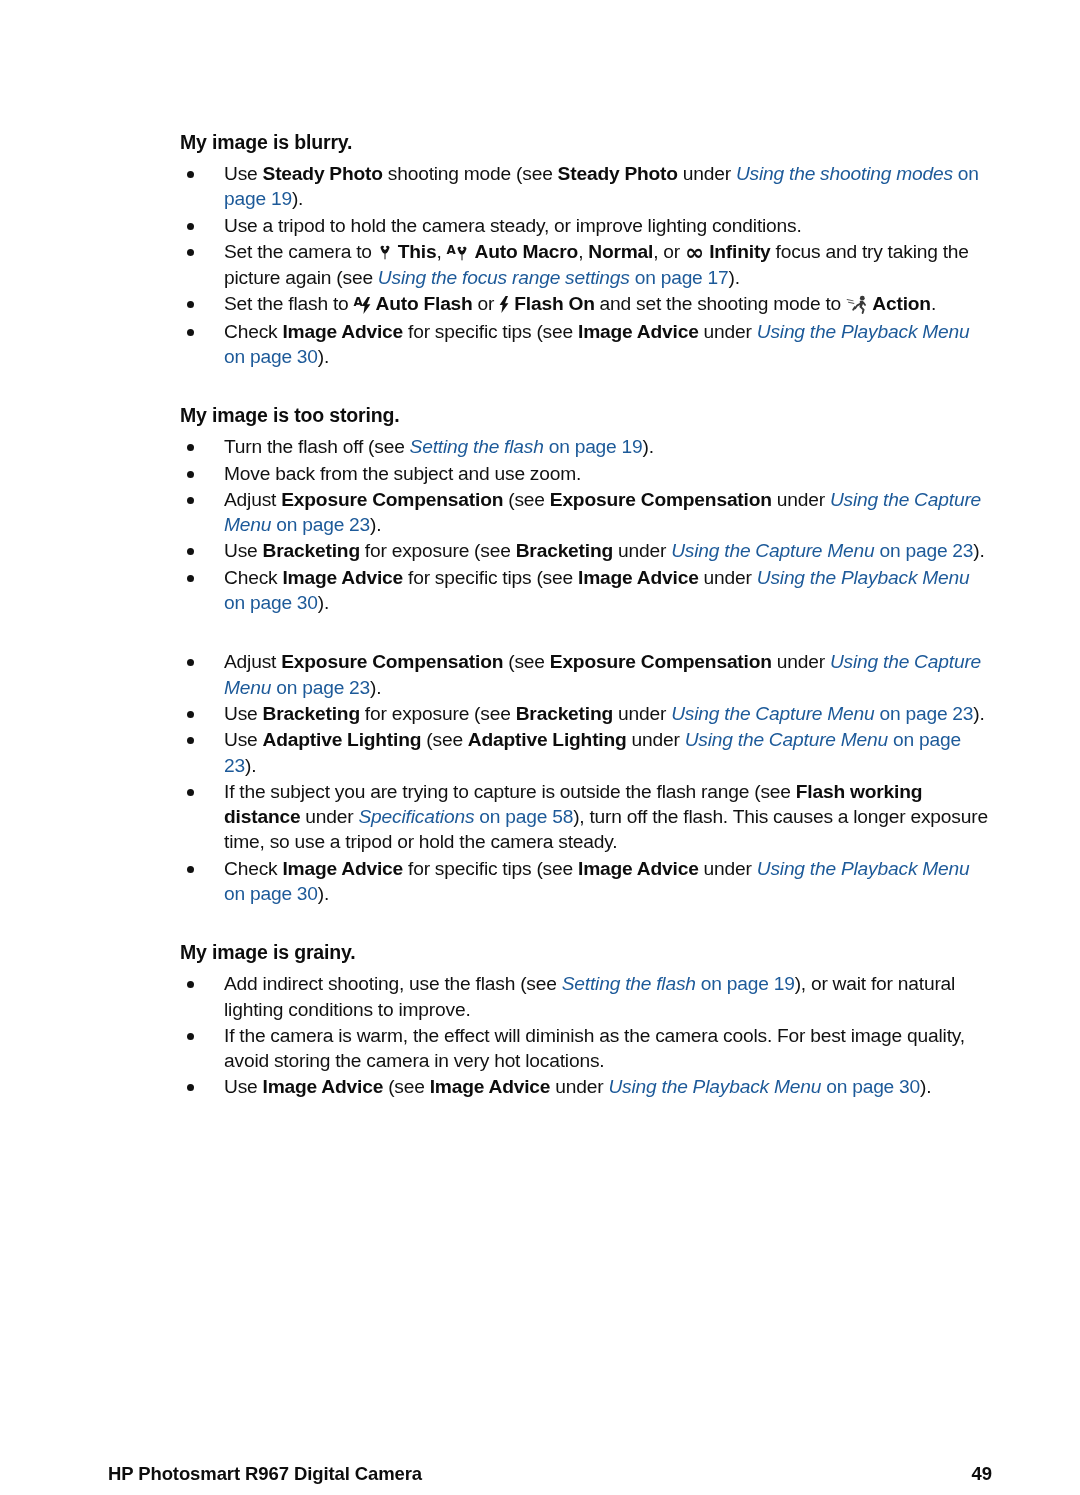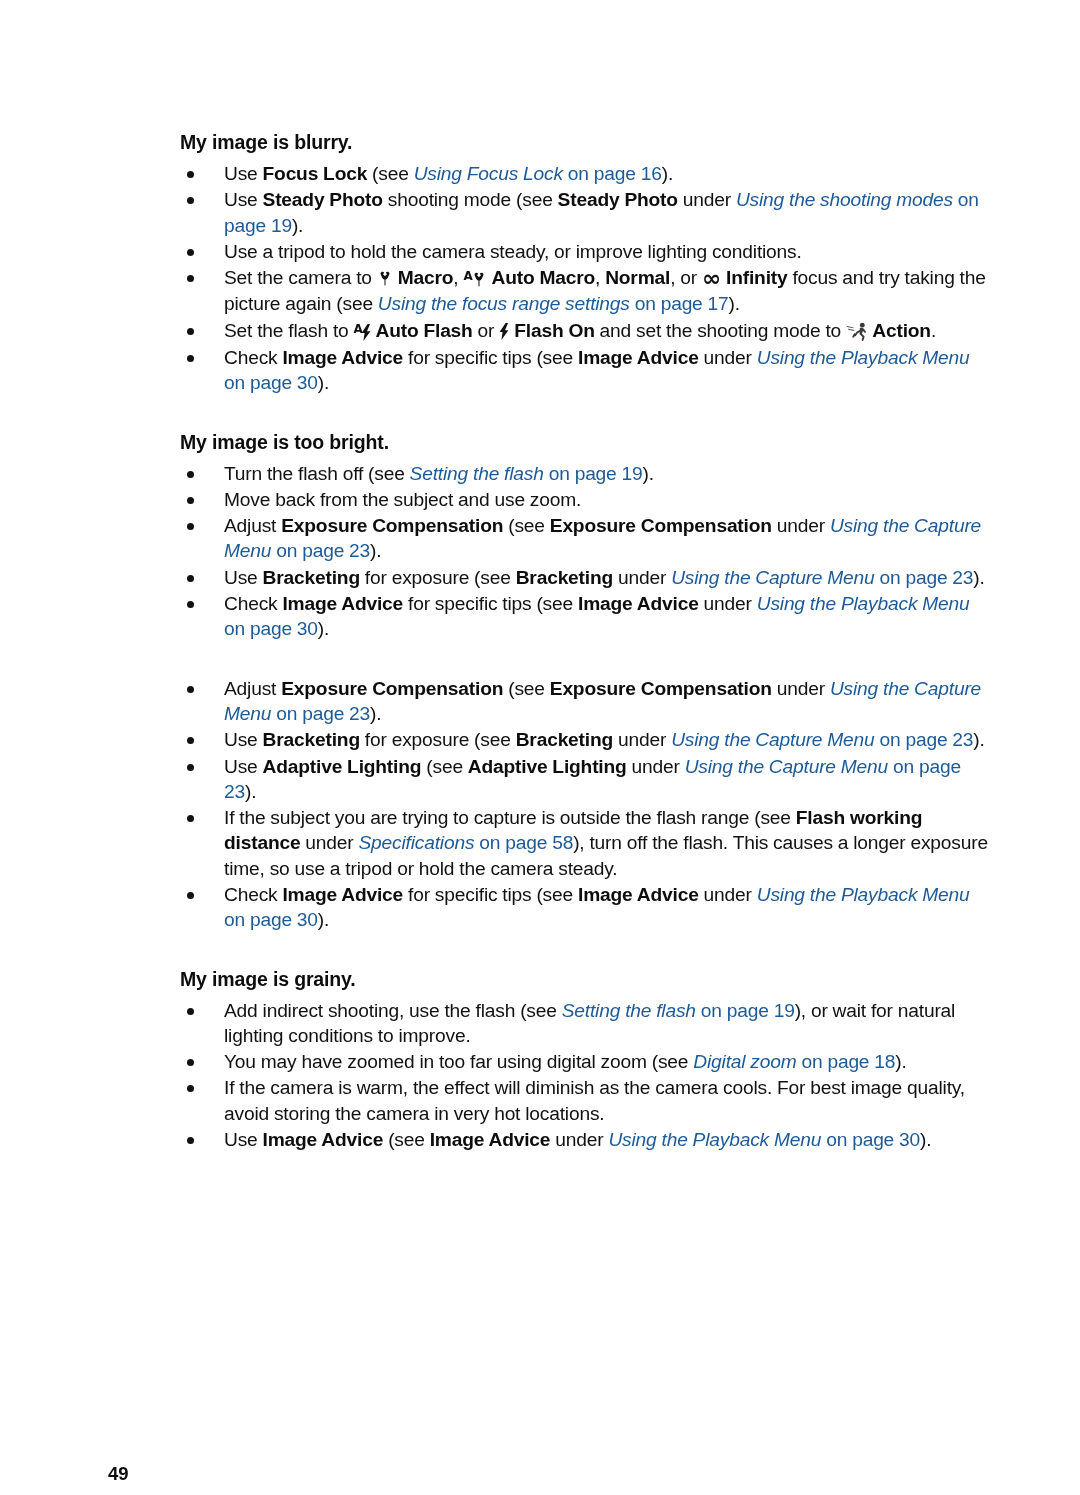--- a/index.html
+++ b/index.html
@@ -140,29 +140,28 @@
   }
 </style>
 </head>
 <body>
 
 <div class="page">
   <div class="content" id="content-root">
       <div class="section">
         <h2 class="heading">My image is blurry.</h2>
         <ul class="bullets">
-          <li><span>Use </span><span class="b">Focus Lock</span><span> (see </span><span class="lnk">Using Focus Lock</span><span class="lnk-plain"> on page 16</span><span>).</span></li>
           <li><span>Use </span><span class="b">Steady Photo</span><span> shooting mode (see </span><span class="b">Steady Photo</span><span> under </span><span class="lnk">Using the shooting modes</span><span class="lnk-plain"> on page 19</span><span>).</span></li>
           <li><span>Use a tripod to hold the camera steady, or improve lighting conditions.</span></li>
           <li><span>Set the camera to </span><span class="tulip"><svg viewBox="0 0 16 16" width="16" height="16">
                 <path fill="#111" d="M8 15.4c-.3 0-.5-.2-.5-.5V8.2c0-.3.2-.5.5-.5s.5.2.5.5v6.7c0 .3-.2.5-.5.5z"></path>
                 <path fill="#111" d="M8 9.6C6 9.6 4.3 7.3 4.3 4.2c0-.3.3-.5.6-.4 1.2.4 2.2 1.2 2.8 2.3.1.2.5.2.6 0 .6-1.1 1.6-1.9 2.8-2.3.3-.1.6.1.6.4C11.7 7.3 10 9.6 8 9.6z"></path>
                 <path fill="#111" d="M3.6 3.1c.3-.8 1-1.4 1.9-1.4.6 0 1.1.3 1.5.7.2.2.2.6-.1.8-.8.5-1.4 1.3-1.8 2.2-.1.3-.5.3-.7.1-.7-.6-1-1.6-.8-2.4z"></path>
                 <path fill="#111" d="M12.4 3.1c-.3-.8-1-1.4-1.9-1.4-.6 0-1.1.3-1.5.7-.2.2-.2.6.1.8.8.5 1.4 1.3 1.8 2.2.1.3.5.3.7.1.7-.6 1-1.6.8-2.4z"></path>
-              </svg></span><span class="b"> Macro</span><span>, </span><span class="glyph"><span class="sup-a">A</span><span class="tulip"><svg viewBox="0 0 16 16" width="16" height="16">
+              </svg></span><span class="b"> This</span><span>, </span><span class="glyph"><span class="sup-a">A</span><span class="tulip"><svg viewBox="0 0 16 16" width="16" height="16">
                   <path fill="#111" d="M8 15.4c-.3 0-.5-.2-.5-.5V8.2c0-.3.2-.5.5-.5s.5.2.5.5v6.7c0 .3-.2.5-.5.5z"></path>
                   <path fill="#111" d="M8 9.6C6 9.6 4.3 7.3 4.3 4.2c0-.3.3-.5.6-.4 1.2.4 2.2 1.2 2.8 2.3.1.2.5.2.6 0 .6-1.1 1.6-1.9 2.8-2.3.3-.1.6.1.6.4C11.7 7.3 10 9.6 8 9.6z"></path>
                   <path fill="#111" d="M3.6 3.1c.3-.8 1-1.4 1.9-1.4.6 0 1.1.3 1.5.7.2.2.2.6-.1.8-.8.5-1.4 1.3-1.8 2.2-.1.3-.5.3-.7.1-.7-.6-1-1.6-.8-2.4z"></path>
                   <path fill="#111" d="M12.4 3.1c-.3-.8-1-1.4-1.9-1.4-.6 0-1.1.3-1.5.7-.2.2-.2.6.1.8.8.5 1.4 1.3 1.8 2.2.1.3.5.3.7.1.7-.6 1-1.6.8-2.4z"></path>
                 </svg></span></span><span class="b"> Auto Macro</span><span>, </span><span class="b">Normal</span><span>, or </span><span class="infin">∞</span><span class="b"> Infinity</span><span> focus and try taking the picture again (see </span><span class="lnk">Using the focus range settings</span><span class="lnk-plain"> on page 17</span><span>).</span></li>
           <li><span>Set the flash to </span><span class="glyph"><span class="sup-a">A</span><span class="bolt"><svg viewBox="0 0 10 17" width="10" height="17">
                   <path fill="#111" d="M6.6 0L0.6 9.1h3.0L2.4 17 9.4 7.2H6.0L9.0 0z"></path>
                 </svg></span></span><span class="b"> Auto Flash</span><span> or </span><span class="bolt"><svg viewBox="0 0 10 17" width="10" height="17">
                 <path fill="#111" d="M6.6 0L0.6 9.1h3.0L2.4 17 9.4 7.2H6.0L9.0 0z"></path>
               </svg></span><span class="b"> Flash On</span><span> and set the shooting mode to </span><span class="runner"><svg viewBox="0 0 22 19" width="22" height="19">
@@ -171,21 +170,21 @@
                   <path d="M13.8 6.0c1.6-.6 3.3-.2 4.2 1.0l1.8 2.4c.3.4.2 1-.2 1.3-.4.3-1 .2-1.3-.2l-1.3-1.7-1.1 3.0 2.3 2.2c.3.3.4.7.3 1.1l-1.0 3.2c-.2.5-.7.8-1.2.6-.5-.2-.8-.7-.6-1.2l.8-2.6-2.6-2.5c-.4-.4-.5-.9-.3-1.4l.5-1.3-2.4 1.4-1.9 2.7c-.3.4-.9.5-1.3.2-.4-.3-.5-.9-.2-1.3l2.1-2.9c.1-.2.3-.3.5-.4l2.9-1.7z"></path>
                   <path d="M10.0 12.2l-2.0 3.1c-.3.4-.9.6-1.3.3-.4-.3-.6-.9-.3-1.3l2.1-3.2 1.5 1.1z"></path>
                   <path d="M7.6 5.4L1.2 4.0c-.4-.1-.7.2-.6.5.0.3.2.5.5.5l6.2 1.3.3-.9z" opacity=".85"></path>
                   <path d="M8.4 8.0L2.6 6.8c-.3-.1-.6.1-.6.4 0 .3.2.5.4.5l5.7 1.2.3-.9z" opacity=".85"></path>
                 </g>
               </svg></span><span class="b"> Action</span><span>.</span></li>
           <li><span>Check  </span><span class="b">Image Advice</span><span> for specific tips (see </span><span class="b">Image Advice</span><span> under </span><span class="lnk">Using the Playback Menu</span><span class="lnk-plain"> on page 30</span><span>).</span></li>
         </ul>
       </div>
       <div class="section">
-        <h2 class="heading">My image is too bright.</h2>
+        <h2 class="heading">My image is too storing.</h2>
         <ul class="bullets">
           <li><span>Turn the flash off (see </span><span class="lnk">Setting the flash</span><span class="lnk-plain"> on page 19</span><span>).</span></li>
           <li><span>Move back from the subject and use zoom.</span></li>
           <li><span>Adjust </span><span class="b">Exposure Compensation</span><span> (see </span><span class="b">Exposure Compensation</span><span> under </span><span class="lnk">Using the Capture Menu</span><span class="lnk-plain"> on page 23</span><span>).</span></li>
           <li><span>Use </span><span class="b">Bracketing</span><span> for exposure (see </span><span class="b">Bracketing</span><span> under </span><span class="lnk">Using the Capture Menu</span><span class="lnk-plain"> on page 23</span><span>).</span></li>
           <li><span>Check </span><span class="b">Image Advice</span><span> for specific tips (see </span><span class="b">Image Advice</span><span> under </span><span class="lnk">Using the Playback Menu</span><span class="lnk-plain"> on page 30</span><span>).</span></li>
         </ul>
       </div>
       <div class="section">
         <ul class="bullets">
@@ -193,23 +192,23 @@
           <li><span>Use </span><span class="b">Bracketing</span><span> for exposure (see </span><span class="b">Bracketing</span><span> under </span><span class="lnk">Using the Capture Menu</span><span class="lnk-plain"> on page 23</span><span>).</span></li>
           <li><span>Use </span><span class="b">Adaptive Lighting</span><span> (see </span><span class="b">Adaptive Lighting</span><span> under </span><span class="lnk">Using the Capture Menu</span><span class="lnk-plain"> on page 23</span><span>).</span></li>
           <li><span>If the subject you are trying to capture is outside the flash range (see </span><span class="b">Flash working distance</span><span> under </span><span class="lnk">Specifications</span><span class="lnk-plain"> on page 58</span><span>), turn off the flash. This causes a longer exposure time, so use a tripod or hold the camera steady.</span></li>
           <li><span>Check </span><span class="b">Image Advice</span><span> for specific tips (see </span><span class="b">Image Advice</span><span> under </span><span class="lnk">Using the Playback Menu</span><span class="lnk-plain"> on page 30</span><span>).</span></li>
         </ul>
       </div>
       <div class="section">
         <h2 class="heading">My image is grainy.</h2>
         <ul class="bullets">
           <li><span>Add indirect shooting, use the flash (see </span><span class="lnk">Setting the flash</span><span class="lnk-plain"> on page 19</span><span>), or wait for natural lighting conditions to improve.</span></li>
-          <li><span>You may have zoomed in too far using digital zoom (see </span><span class="lnk">Digital zoom</span><span class="lnk-plain"> on page 18</span><span>).</span></li>
           <li><span>If the camera is warm, the effect will diminish as the camera cools. For best image quality, avoid storing the camera in very hot locations.</span></li>
           <li><span>Use </span><span class="b">Image Advice</span><span> (see </span><span class="b">Image Advice</span><span> under </span><span class="lnk">Using the Playback Menu</span><span class="lnk-plain"> on page 30</span><span>).</span></li>
         </ul>
       </div>
     </div>
 
   <div class="footer">
+    <span>HP Photosmart R967 Digital Camera</span>
     <span>49</span>
   </div>
 </div>
 
 </body></html>

